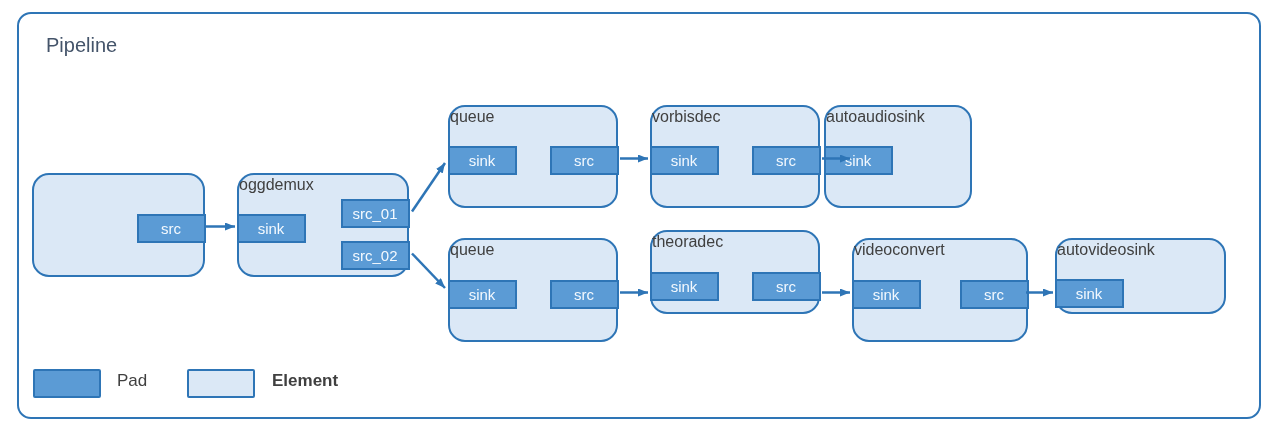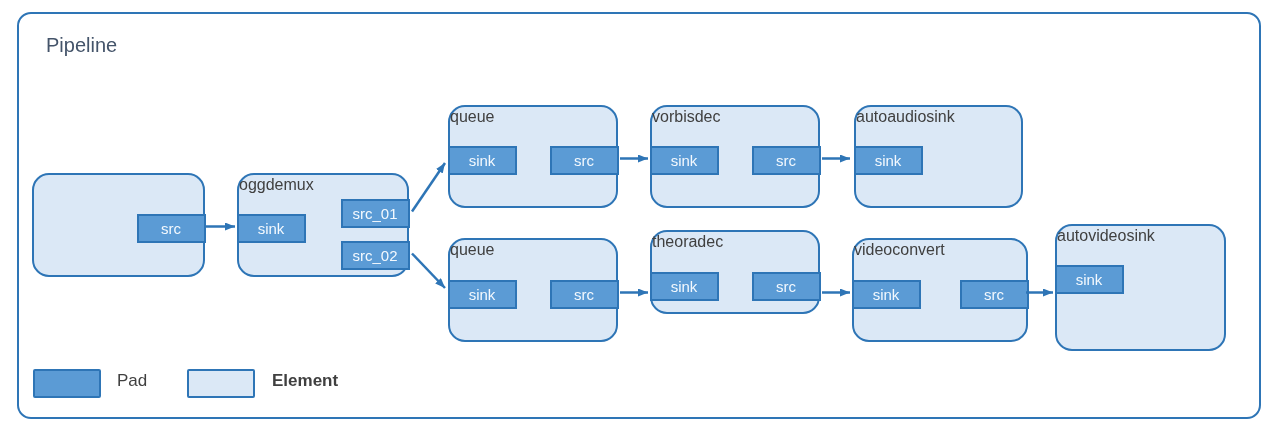--- a/index.html
+++ b/index.html
@@ -72,21 +72,21 @@
     <div class="pad left" style="top:39px">sink</div>
     <div class="pad right" style="top:39px">src</div>
   </div>
 
   <div class="node" style="left:650px;top:105px;width:170px;height:103px">
     <div class="node-title">vorbisdec</div>
     <div class="pad left" style="top:39px">sink</div>
     <div class="pad right" style="top:39px">src</div>
   </div>
 
-  <div class="node" style="left:854px;top:105px;width:169px;height:103px">
+  <div class="node" style="left:824px;top:105px;width:148px;height:103px">
     <div class="node-title">autoaudiosink</div>
     <div class="pad left" style="top:39px">sink</div>
   </div>
 
   <div class="node" style="left:448px;top:238px;width:170px;height:104px">
     <div class="node-title">queue</div>
     <div class="pad left" style="top:40px">sink</div>
     <div class="pad right" style="top:40px">src</div>
   </div>
 
@@ -95,21 +95,21 @@
     <div class="pad left" style="top:40px">sink</div>
     <div class="pad right" style="top:40px">src</div>
   </div>
 
   <div class="node" style="left:852px;top:238px;width:176px;height:104px">
     <div class="node-title">videoconvert</div>
     <div class="pad left" style="top:40px">sink</div>
     <div class="pad right" style="top:40px">src</div>
   </div>
 
-  <div class="node" style="left:1055px;top:224px;width:171px;height:127px">
+  <div class="node" style="left:1055px;top:238px;width:171px;height:76px">
     <div class="node-title">autovideosink</div>
     <div class="pad left" style="top:39px">sink</div>
   </div>
 
   <svg class="arrows" width="1279" height="438">
     <defs>
       <marker id="ah" markerWidth="10" markerHeight="8" refX="10" refY="4" orient="auto" markerUnits="userSpaceOnUse">
         <path d="M0,0 L10,4 L0,8 Z" fill="#2e75b6"></path>
       </marker>
     </defs>

